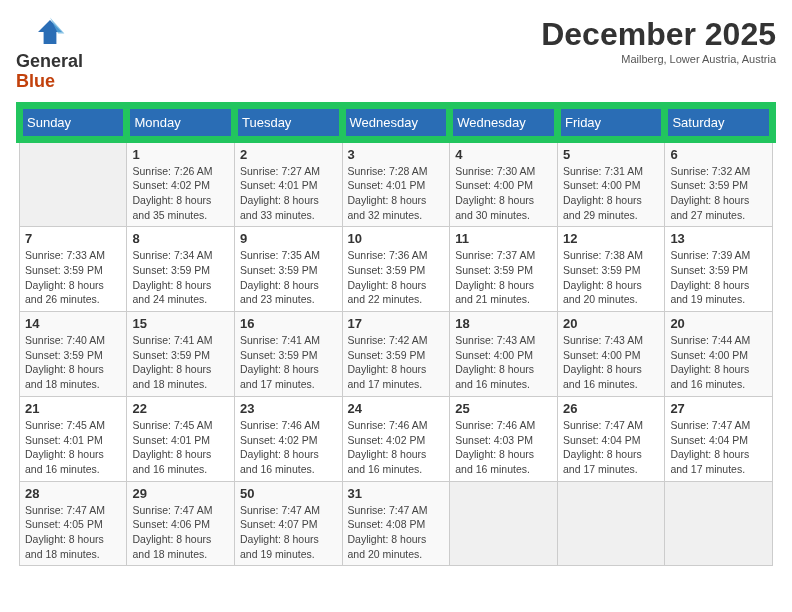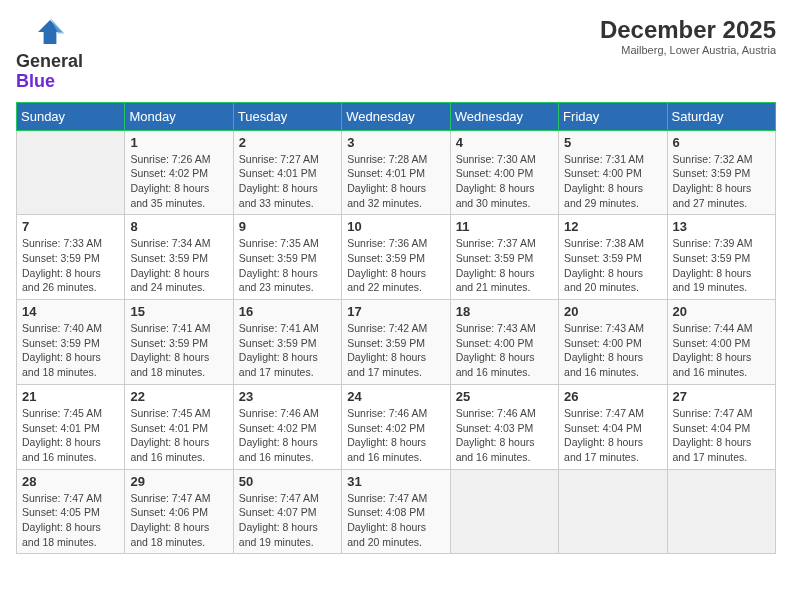--- a/index.html
+++ b/index.html
@@ -21,50 +21,50 @@
       align-items: center;
       gap: 4px;
       flex-direction: column;
     }
     .logo-text {
       font-size: 18px;
       font-weight: bold;
       line-height: 1.1;
     }
     .logo-text .general { color: #333; }
-    .logo-text .blue { color: #6d28d9; }
+    .logo-text .blue { color: #c2410c; }
     .logo-icon {
       width: 32px;
       height: 32px;
     }
     .title-block {
       text-align: right;
     }
     .month-title {
-      font-size: 24px;
+      font-size: 32px;
       font-weight: bold;
       color: #333;
     }
     .location {
       font-size: 11px;
       color: #555;
     }
     .calendar {
       width: 100%;
       border-collapse: collapse;
       font-size: 11px;
     }
     .calendar thead tr th {
       background-color: #2a6db5;
       color: white;
       padding: 6px 4px;
       text-align: left;
       font-size: 13px;
       font-weight: normal;
-      border: 1px solid #22c55e;
+      border: 7px solid #22c55e;
     }
     .calendar tbody tr td {
       vertical-align: top;
       border: 1px solid #ccc;
       padding: 4px 5px;
       width: 108px;
       min-height: 80px;
       background: #fff;
     }
     .calendar tbody tr:nth-child(odd) td {

